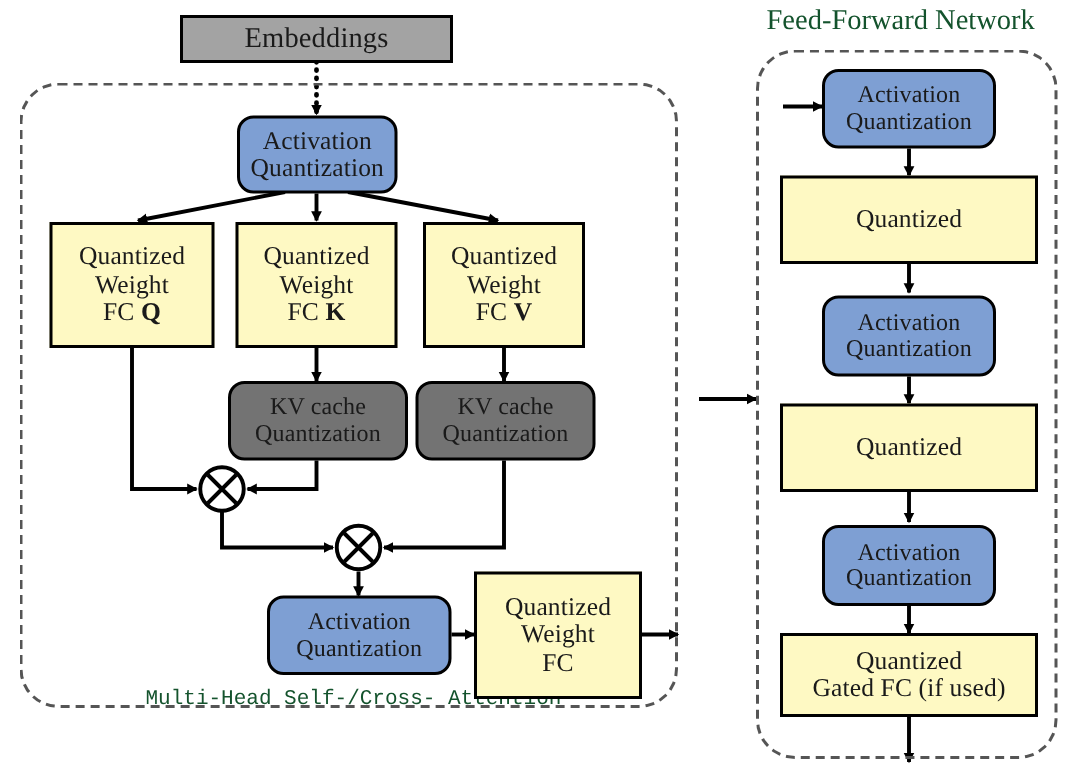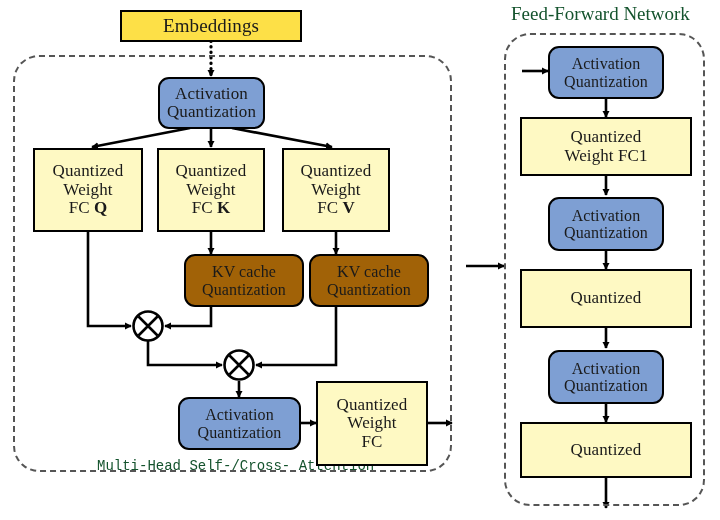--- a/index.html
+++ b/index.html
@@ -5,24 +5,24 @@
   html,body{margin:0;padding:0;background:#ffffff;}
   body{width:720px;height:520px;overflow:hidden;
        font-family:"Liberation Serif","DejaVu Serif",serif;}
   #stage{position:relative;width:720px;height:520px;}
 
   .box{position:absolute;box-sizing:border-box;border:2.5px solid #000;
        display:flex;align-items:center;justify-content:center;text-align:center;
        line-height:1.08;color:#1a1a1a;letter-spacing:.1px;}
   .box span{display:block;}
 
-  .b-embed{background:#fde047;border-width:2.5px;}
+  .b-embed{background:#a3a3a3;border-width:2.5px;}
   .b-act{background:#7e9fd3;border-radius:11px;}
   .b-fc{background:#fef9c3;}
-  .b-kv{background:#a16207;border-radius:11px;margin-left:32px;}
+  .b-kv{background:#737373;border-radius:11px;}
 
   .panel{position:absolute;box-sizing:border-box;border:2.5px dashed #555;
          border-radius:26px;}
 
   .ptitle{position:absolute;white-space:nowrap;color:#14532d;}
 
   svg.wires{position:absolute;left:0;top:0;width:720px;height:520px;
             pointer-events:none;}
   .ln{stroke:#000;stroke-width:2.6px;fill:none;}
   .ln-dot{stroke:#000;stroke-width:3.2px;fill:none;stroke-dasharray:0.5 5;
@@ -159,21 +159,20 @@
   <div class="box b-act" style="left:548px;top:46px;width:116px;height:53px;font-size:16px;">
     <div>
       <span>Activation</span>
       <span>Quantization</span>
     </div>
   </div>
 
   <div class="box b-fc" style="left:520px;top:117px;width:172px;height:59px;font-size:17px;">
     <div>
       <span>Quantized</span>
-      <span>Weight FC1</span>
     </div>
   </div>
 
   <div class="box b-act" style="left:548px;top:197px;width:116px;height:54px;font-size:16px;">
     <div>
       <span>Activation</span>
       <span>Quantization</span>
     </div>
   </div>
 
@@ -186,16 +185,17 @@
   <div class="box b-act" style="left:548px;top:350px;width:116px;height:54px;font-size:16px;">
     <div>
       <span>Activation</span>
       <span>Quantization</span>
     </div>
   </div>
 
   <div class="box b-fc" style="left:520px;top:422px;width:172px;height:56px;font-size:17px;">
     <div>
       <span>Quantized</span>
+      <span>Gated FC (if used)</span>
     </div>
   </div>
 
 </div>
 
 </body></html>

